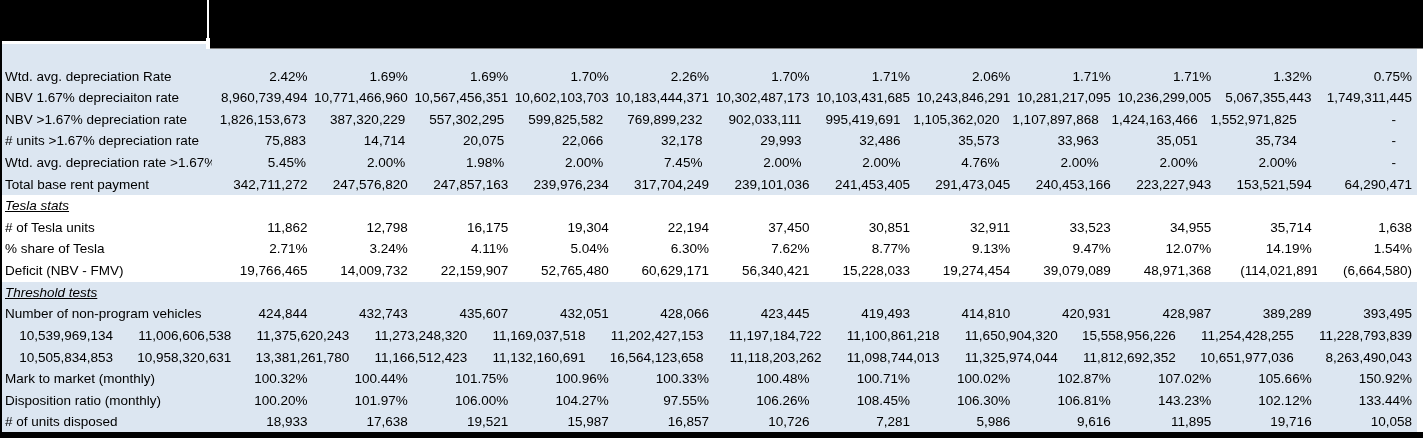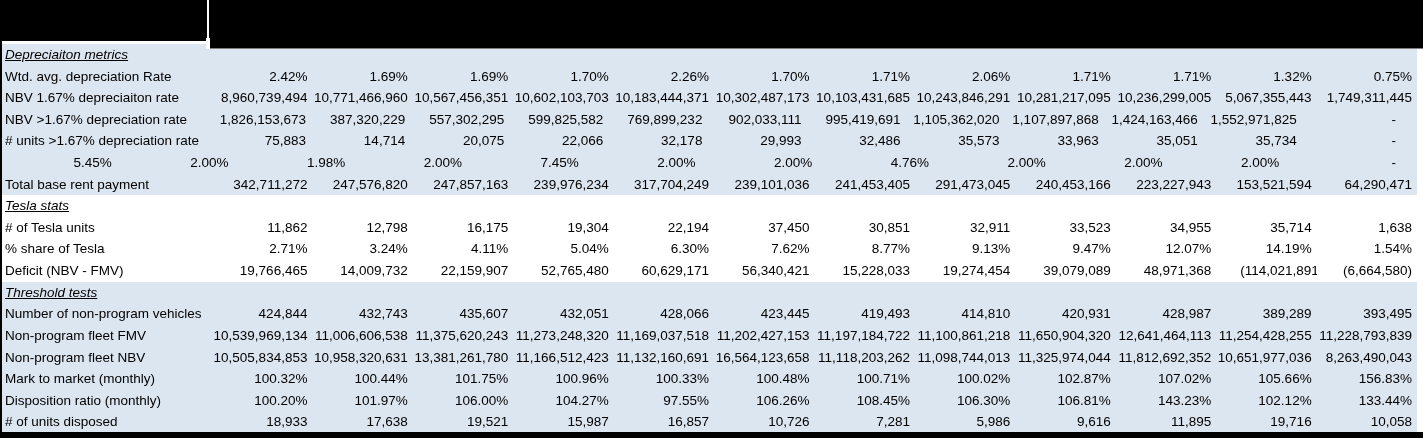--- a/index.html
+++ b/index.html
@@ -31,21 +31,20 @@
   .gutter-right{position:absolute;right:0;top:49px;width:6px;height:383px;background:#ffffff;}
   .edge-bottom{position:absolute;left:0;bottom:0;width:1423px;height:6px;background:#000000;}
   .edge-left{position:absolute;left:0;top:0;width:2px;height:438px;background:#000000;}
 </style>
 </head>
 <body>
 
 <div class="sheet">
   <div class="rows">
       <div class="row band-blue">
-        <div class="cell label section-label">Depreciaiton metrics</div>
         <div class="cell num"></div>
         <div class="cell num"></div>
         <div class="cell num"></div>
         <div class="cell num"></div>
         <div class="cell num"></div>
         <div class="cell num"></div>
         <div class="cell num"></div>
         <div class="cell num"></div>
         <div class="cell num"></div>
         <div class="cell num"></div>
@@ -106,20 +105,21 @@
         <div class="cell num">32,178</div>
         <div class="cell num">29,993</div>
         <div class="cell num">32,486</div>
         <div class="cell num">35,573</div>
         <div class="cell num">33,963</div>
         <div class="cell num">35,051</div>
         <div class="cell num">35,734</div>
         <div class="cell num dash">-</div>
       </div>
       <div class="row band-blue">
+        <div class="cell label">Wtd. avg. depreciation rate &gt;1.67%</div>
         <div class="cell num">5.45%</div>
         <div class="cell num">2.00%</div>
         <div class="cell num">1.98%</div>
         <div class="cell num">2.00%</div>
         <div class="cell num">7.45%</div>
         <div class="cell num">2.00%</div>
         <div class="cell num">2.00%</div>
         <div class="cell num">4.76%</div>
         <div class="cell num">2.00%</div>
         <div class="cell num">2.00%</div>
@@ -225,36 +225,34 @@
         <div class="cell num">428,066</div>
         <div class="cell num">423,445</div>
         <div class="cell num">419,493</div>
         <div class="cell num">414,810</div>
         <div class="cell num">420,931</div>
         <div class="cell num">428,987</div>
         <div class="cell num">389,289</div>
         <div class="cell num">393,495</div>
       </div>
       <div class="row band-blue">
-        <div class="cell label">Non-program fleet FMV</div>
         <div class="cell num">10,539,969,134</div>
         <div class="cell num">11,006,606,538</div>
         <div class="cell num">11,375,620,243</div>
         <div class="cell num">11,273,248,320</div>
         <div class="cell num">11,169,037,518</div>
         <div class="cell num">11,202,427,153</div>
         <div class="cell num">11,197,184,722</div>
         <div class="cell num">11,100,861,218</div>
         <div class="cell num">11,650,904,320</div>
-        <div class="cell num">12,641,464,113</div>
+        <div class="cell num">15,558,956,226</div>
         <div class="cell num">11,254,428,255</div>
         <div class="cell num">11,228,793,839</div>
       </div>
       <div class="row band-blue">
-        <div class="cell label">Non-program fleet NBV</div>
         <div class="cell num">10,505,834,853</div>
         <div class="cell num">10,958,320,631</div>
         <div class="cell num">13,381,261,780</div>
         <div class="cell num">11,166,512,423</div>
         <div class="cell num">11,132,160,691</div>
         <div class="cell num">16,564,123,658</div>
         <div class="cell num">11,118,203,262</div>
         <div class="cell num">11,098,744,013</div>
         <div class="cell num">11,325,974,044</div>
         <div class="cell num">11,812,692,352</div>
@@ -267,21 +265,21 @@
         <div class="cell num">100.44%</div>
         <div class="cell num">101.75%</div>
         <div class="cell num">100.96%</div>
         <div class="cell num">100.33%</div>
         <div class="cell num">100.48%</div>
         <div class="cell num">100.71%</div>
         <div class="cell num">100.02%</div>
         <div class="cell num">102.87%</div>
         <div class="cell num">107.02%</div>
         <div class="cell num">105.66%</div>
-        <div class="cell num">156.83%</div>
+        <div class="cell num">150.92%</div>
       </div>
       <div class="row band-blue">
         <div class="cell label">Disposition ratio (monthly)</div>
         <div class="cell num">100.20%</div>
         <div class="cell num">101.97%</div>
         <div class="cell num">106.00%</div>
         <div class="cell num">104.27%</div>
         <div class="cell num">97.55%</div>
         <div class="cell num">106.26%</div>
         <div class="cell num">108.45%</div>

